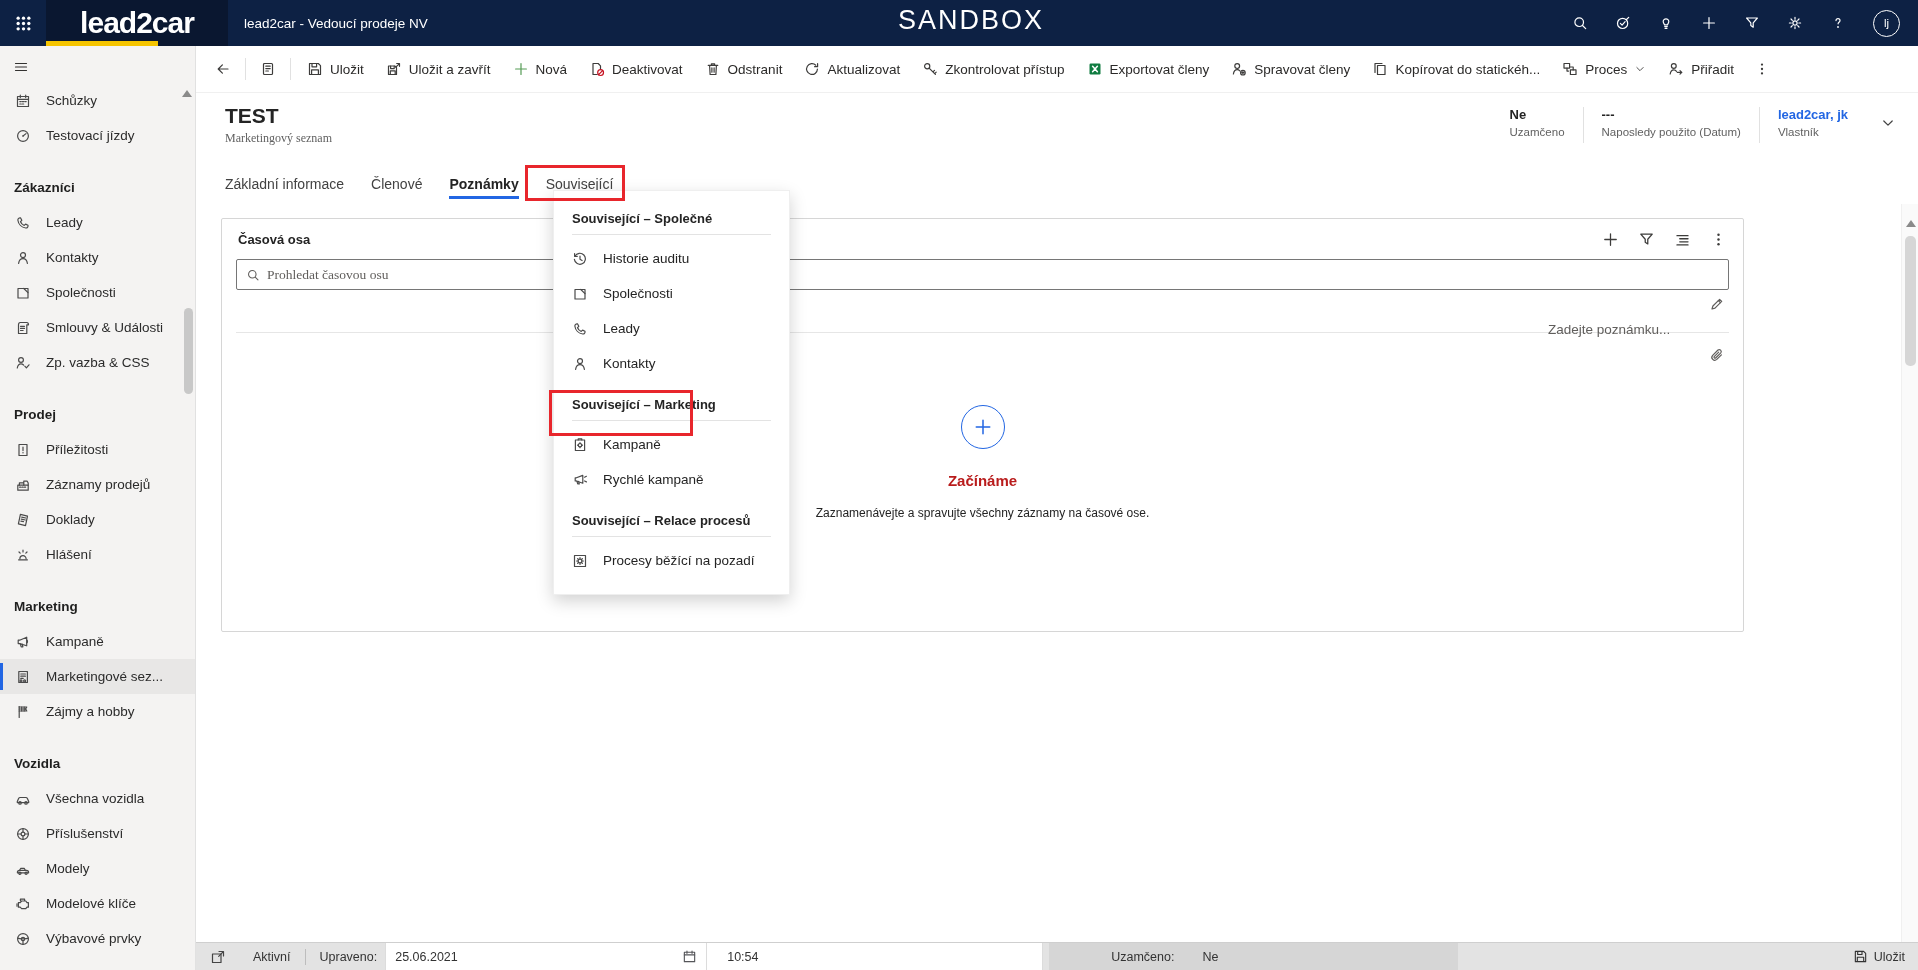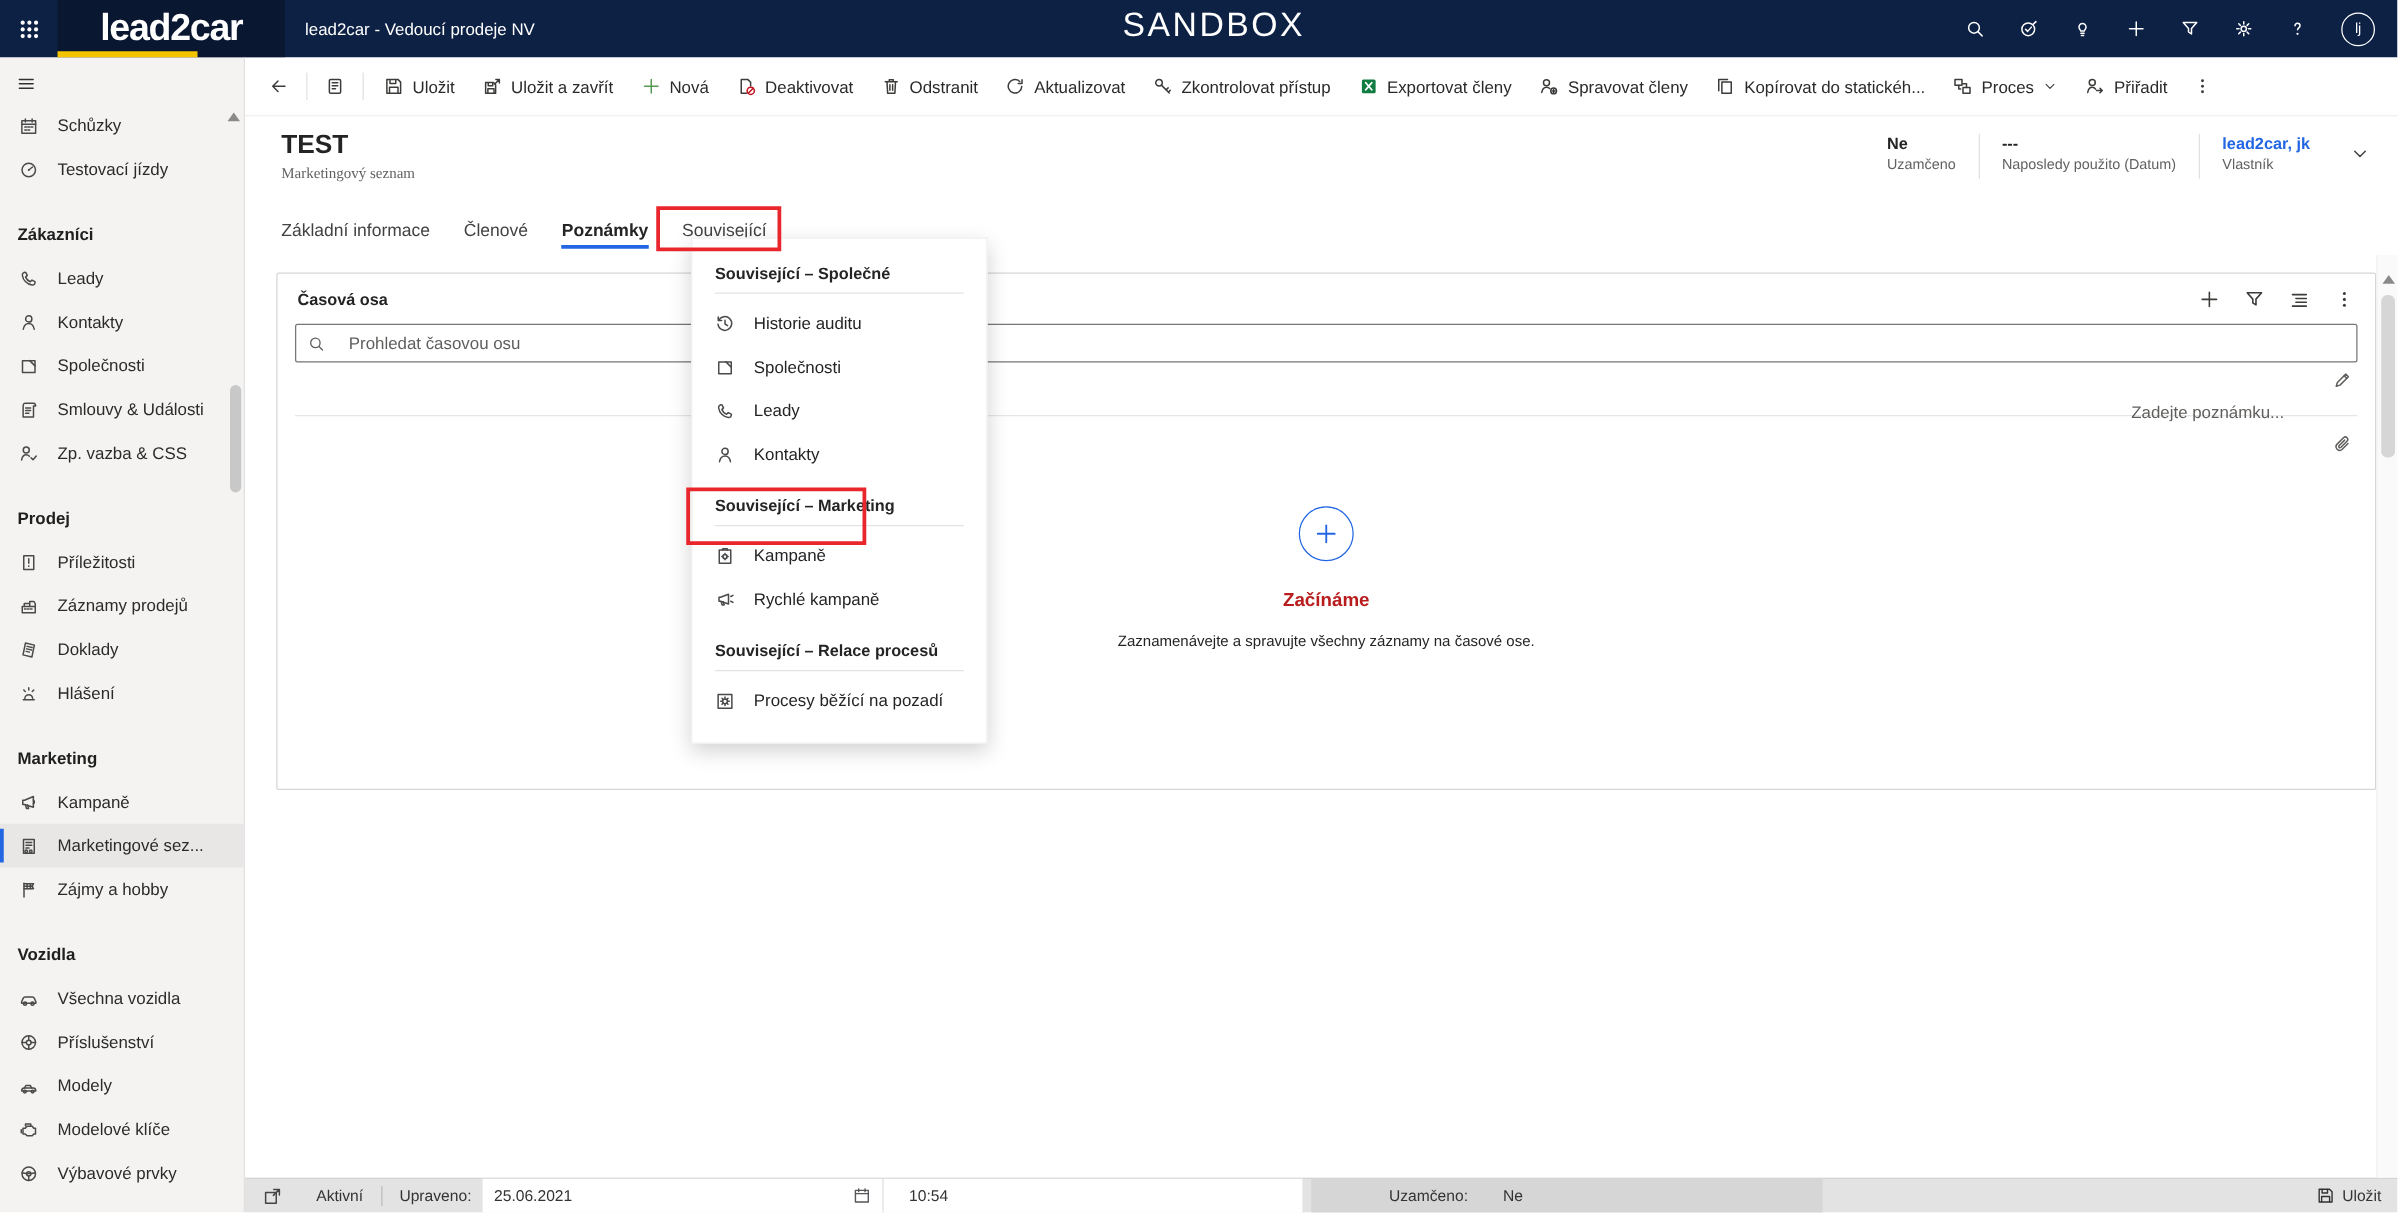--- a/index.html
+++ b/index.html
@@ -55,26 +55,26 @@
   .hf-div { width:1px; height:36px; background:#e1e1e1; }
   .head-chev { position:absolute; top:22px; right:22px; width:16px; height:16px; color:#424242; cursor:pointer; }
 
   .tabs { height:41px; display:flex; align-items:center; gap:27px; padding-left:29px; }
   .tab { position:relative; height:41px; display:flex; align-items:center; font-size:14px; color:#424242; cursor:pointer; }
   .tab.active { font-weight:bold; color:#242424; }
   .tab.active::after { content:""; position:absolute; left:0; right:0; bottom:5px; height:3px; background:#2266e3; }
 
   .content { position:relative; flex:1; background:#fff; }
 
-  .tl-card { position:absolute; left:25px; top:14px; width:1680px; height:414px; border:1px solid #d6d6d6; border-radius:2px; background:#fff; }
+  .tl-card { position:absolute; left:25px; top:14px; width:1523px; height:414px; border:1px solid #d6d6d6; border-radius:2px; background:#fff; }
   .tl-head { height:40px; display:flex; align-items:center; padding:0 16px; }
   .tl-title { font-size:13px; font-weight:bold; color:#242424; }
   .tl-icons { margin-left:auto; display:flex; gap:19px; }
   .tl-icons .ic { width:17px; height:17px; color:#3d3c3b; cursor:pointer; }
-  .tl-search { margin:0 14px; height:31px; border:1px solid #767676; border-radius:2px; display:flex; align-items:center; gap:19px; padding:0 9px; }
+  .tl-search { margin:0 14px; height:31px; border:1px solid #767676; border-radius:2px; display:flex; align-items:center; gap:7px; padding:0 9px;font-family:Liberation Serif, serif; }
   .tl-search .ic { width:14px; height:14px; color:#605e5c; }
   .tl-search input, .tl-note input { border:none; outline:none; flex:1; font-size:13.5px; font-family:inherit; color:#242424; background:transparent; }
   .tl-search input::placeholder, .tl-note input::placeholder { color:#605e5c; }
   .tl-note { margin:6px 14px 0; height:37px; display:flex; align-items:flex-end; gap:10px; border-bottom:1px solid #e6e6e6; padding:0 4px;flex-direction:column; }
   .tl-note .ic { width:16px; height:16px; color:#605e5c; }
   .tl-empty { position:absolute; left:0; right:0; top:186px; display:flex; flex-direction:column; align-items:center; }
   .plus-circle { width:44px; height:44px; border:1.8px solid #2266e3; border-radius:50%; display:flex; align-items:center; justify-content:center; color:#2266e3; cursor:pointer; }
   .plus-circle .ic { width:20px; height:20px; }
   .empty-title { margin-top:23px; font-size:15px; font-weight:bold; color:#b91c1c; }
   .empty-text { margin-top:17px; font-size:12px; color:#242424; }

